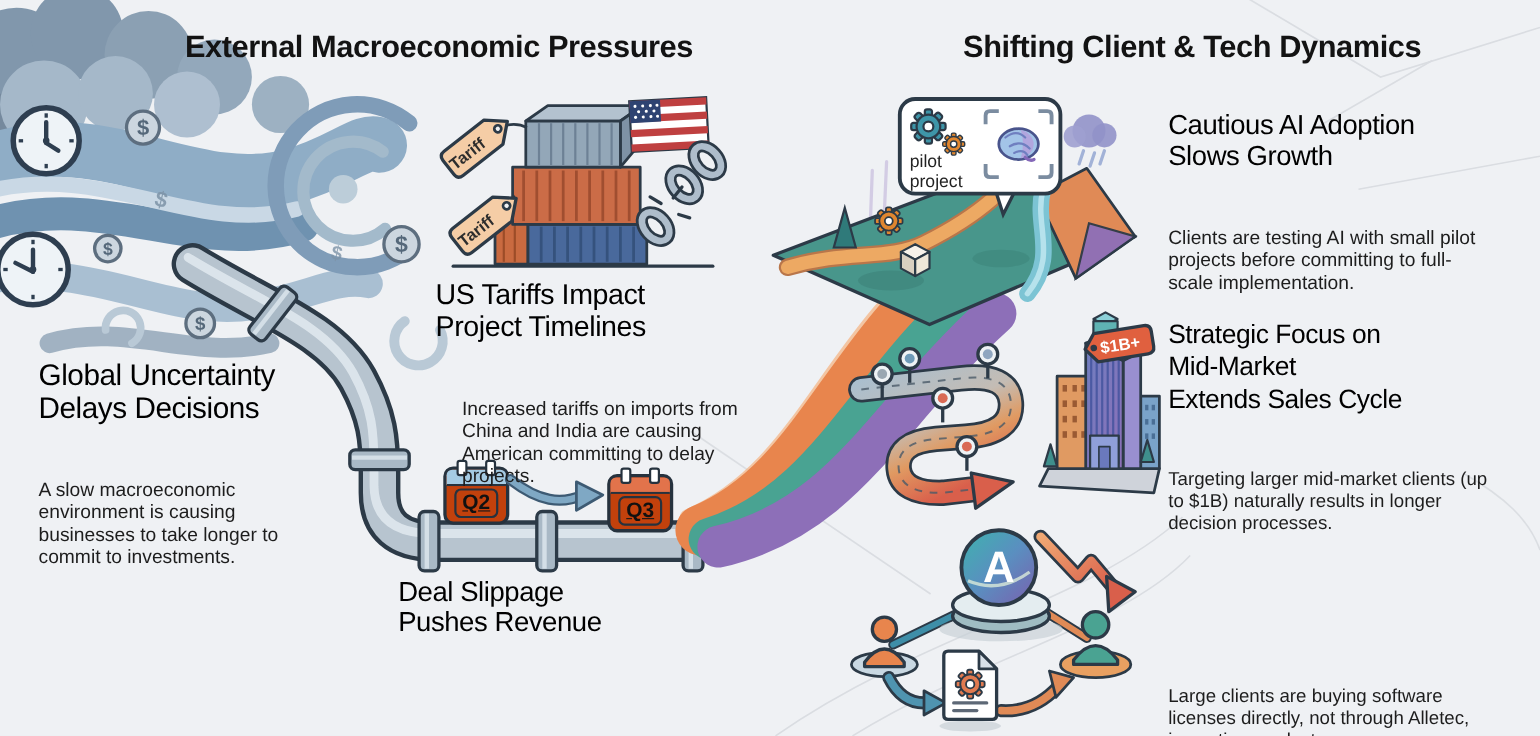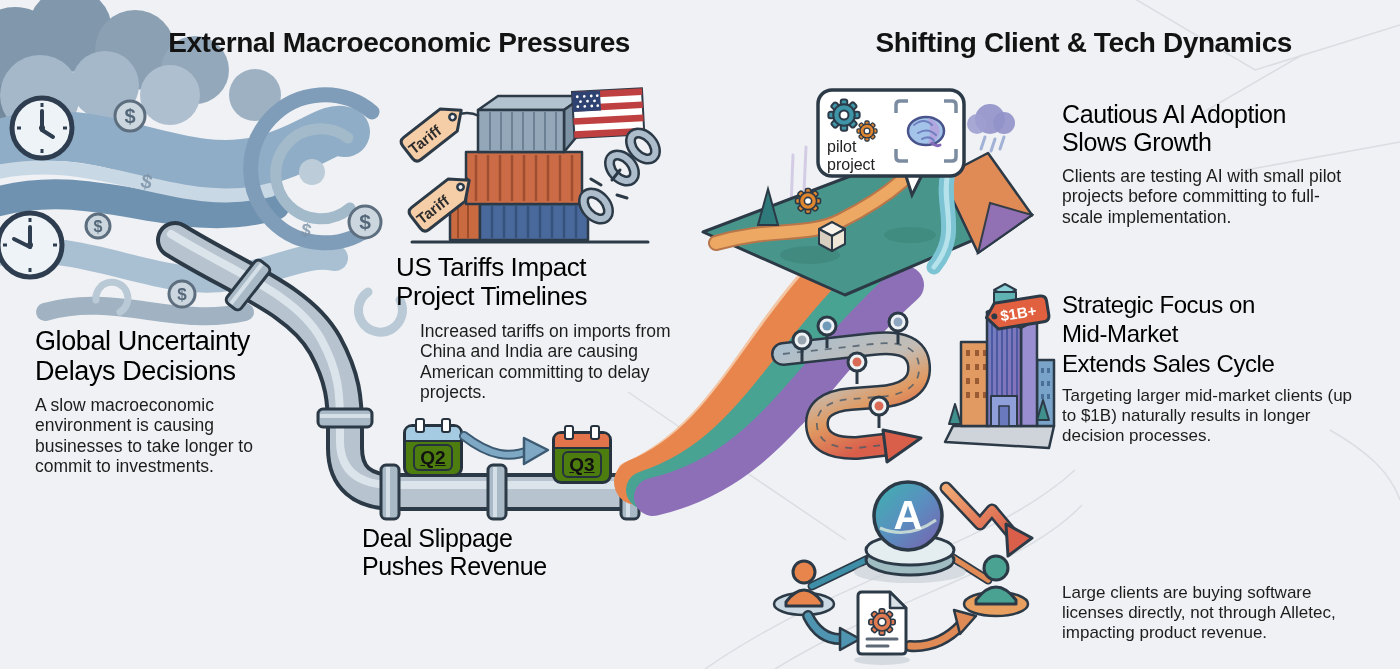--- a/index.html
+++ b/index.html
@@ -3,24 +3,24 @@
 <meta charset="utf-8">
 <style>
   html,body{margin:0;padding:0;background:#e4e6ea;}
   .stage{position:relative;width:1400px;height:669px;overflow:hidden;
          background:linear-gradient(120deg,#eef0f3 0%,#f2f3f5 55%,#ecieff 100%);
          background-color:#eff1f4;
          font-family:"Liberation Sans",sans-serif;color:#161616;}
   .abs{position:absolute;}
   .h1{font-weight:700;font-size:28px;letter-spacing:-0.4px;color:#131313;text-align:right;white-space:pre-line;}
   .h2{font-weight:400;letter-spacing:-0.4px;color:#000000;line-height:1.12;white-space:pre-line;}
-  .body{font-size:17.5px;line-height:1.17;color:#1d1d1d;}
+  .body{font-size:17.5px;line-height:1.17;color:#1d1d1d;margin-top:40px;}
   svg{display:block;overflow:visible;}
   
-  .cal{position:absolute;width:54px;height:47px;background:#4d7c0f;border:3px solid #26323e;border-radius:9px;text-decoration:underline;}
+  .cal{position:absolute;width:54px;height:47px;background:#c2410c;border:3px solid #26323e;border-radius:9px;text-decoration:underline;}
   .cal .bar{height:13px;border-bottom:2.5px solid #26323e;border-radius:5px 5px 0 0;}
   .cal.q2 .bar{background:#a5cbe3;}
   .cal.q3 .bar{background:#e2734b;}
   .cal .ring{position:absolute;top:-9px;width:6px;height:11px;background:#fff;border:2.5px solid #26323e;border-radius:3px;}
   .cal .ring.l{left:9px;} .cal .ring.r{right:9px;}
   .cal .num{display:block;width:36px;margin:2px auto 0;text-align:center;
             font-weight:700;font-size:19px;line-height:23px;color:#111;
             border:2.5px solid #26323e;border-radius:6px;}
 </style>
 </head>

